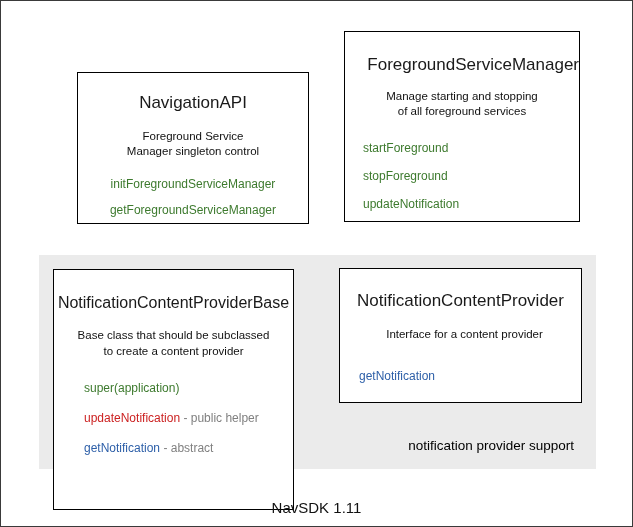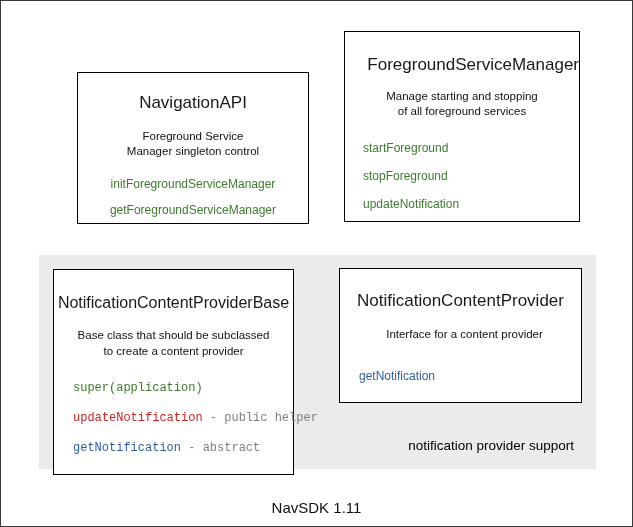--- a/index.html
+++ b/index.html
@@ -94,24 +94,24 @@
 
   #box-foreground-service-manager { left: 343px; top: 30px; width: 236px; height: 191px; }
   #box-foreground-service-manager .class-title { margin-top: 23px; text-align: right; }
   #box-foreground-service-manager .class-desc  { margin-top: 14px; }
   #box-foreground-service-manager .member-list { margin-top: 21px; padding-left: 18px; }
   #box-foreground-service-manager .member      { margin-bottom: 13px; }
 
   #panel-notification-support { left: 38px; top: 254px; width: 557px; height: 214px; }
   #panel-notification-support .group-panel-label { right: 22px; bottom: 16px; }
 
-  #box-notification-content-provider-base { left: 52px; top: 268px; width: 241px; height: 206px; }
+  #box-notification-content-provider-base { left: 52px; top: 268px; width: 241px; height: 241px; }
   #box-notification-content-provider-base .class-title { margin-top: 24px; font-size: 16px; }
   #box-notification-content-provider-base .class-desc  { margin-top: 16px; }
-  #box-notification-content-provider-base .member-list { margin-top: 22px; padding-left: 19px; font-family: Liberation Mono, monospace; }
+  #box-notification-content-provider-base .member-list { margin-top: 22px; padding-left: 30px; }
   #box-notification-content-provider-base .member      { margin-bottom: 15px; }
 
   #box-notification-content-provider { left: 338px; top: 267px; width: 243px; height: 135px; }
   #box-notification-content-provider .class-title { margin-top: 22px; }
   #box-notification-content-provider .class-desc  { margin-top: 16px; padding-left: 8px; }
   #box-notification-content-provider .member-list { margin-top: 27px; padding-left: 19px; }
   #box-notification-content-provider .member      { margin-bottom: 10px; }
 
   #footer-version { top: 498px; }
 </style>

